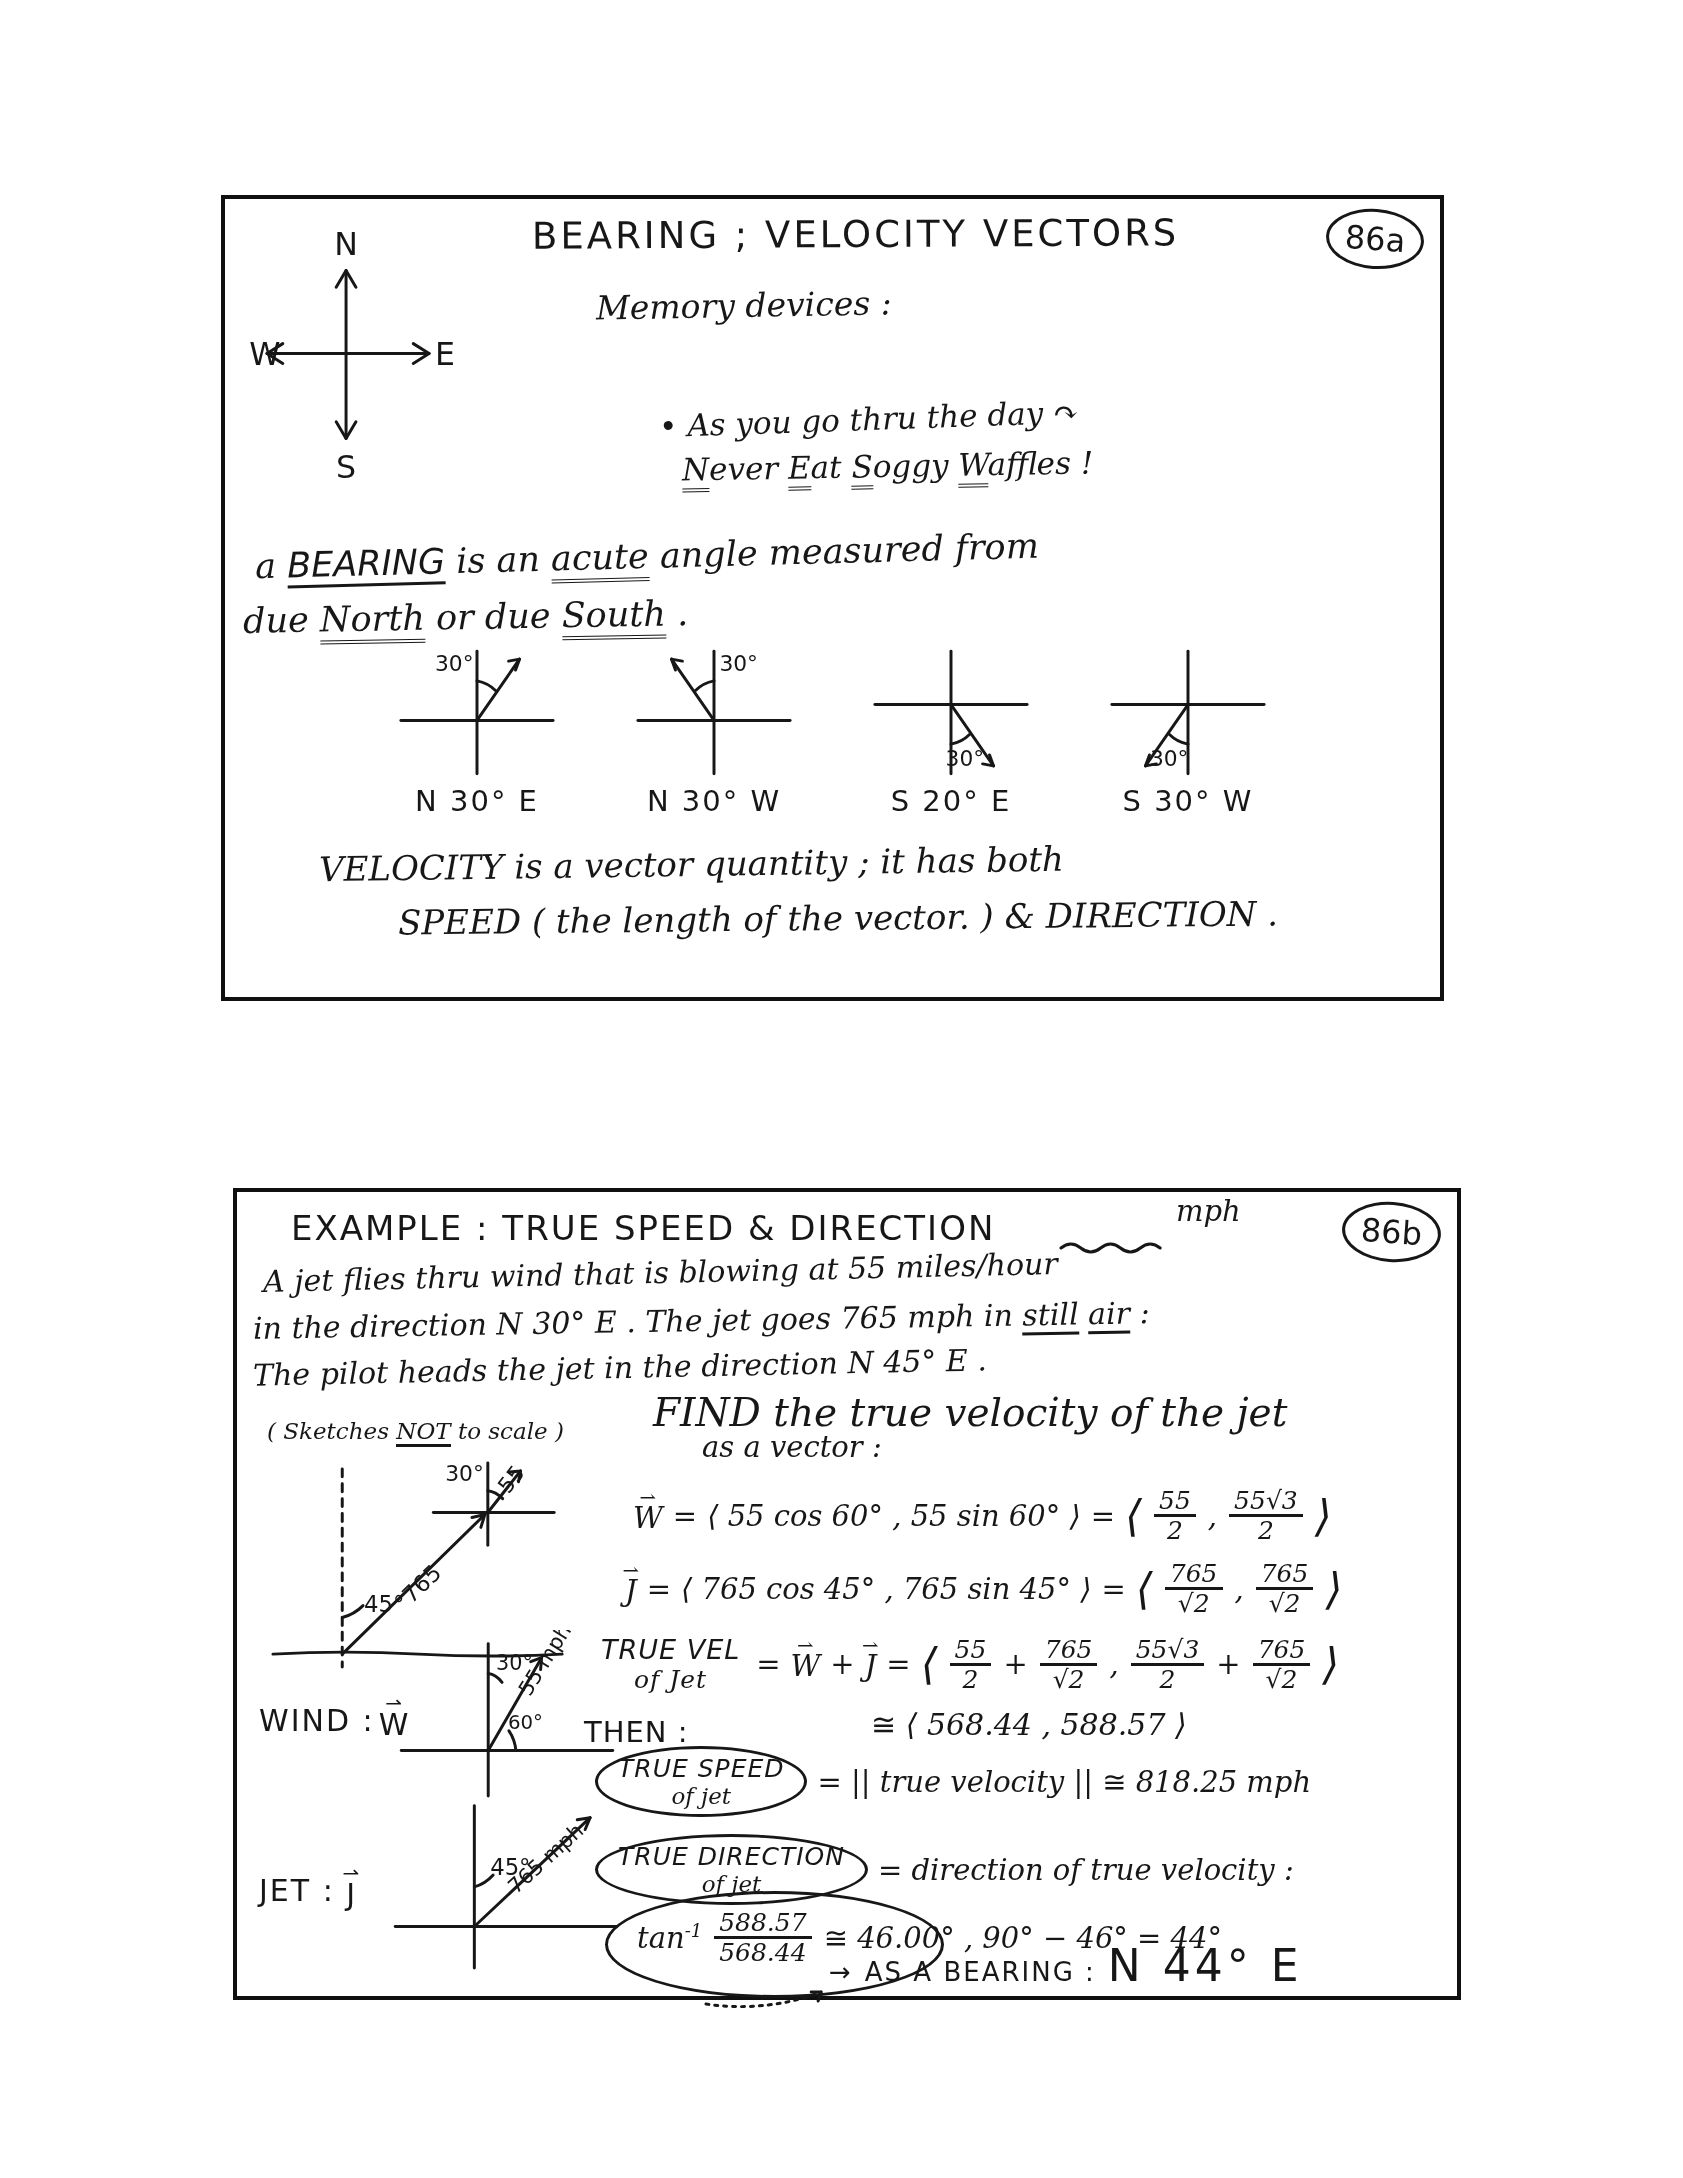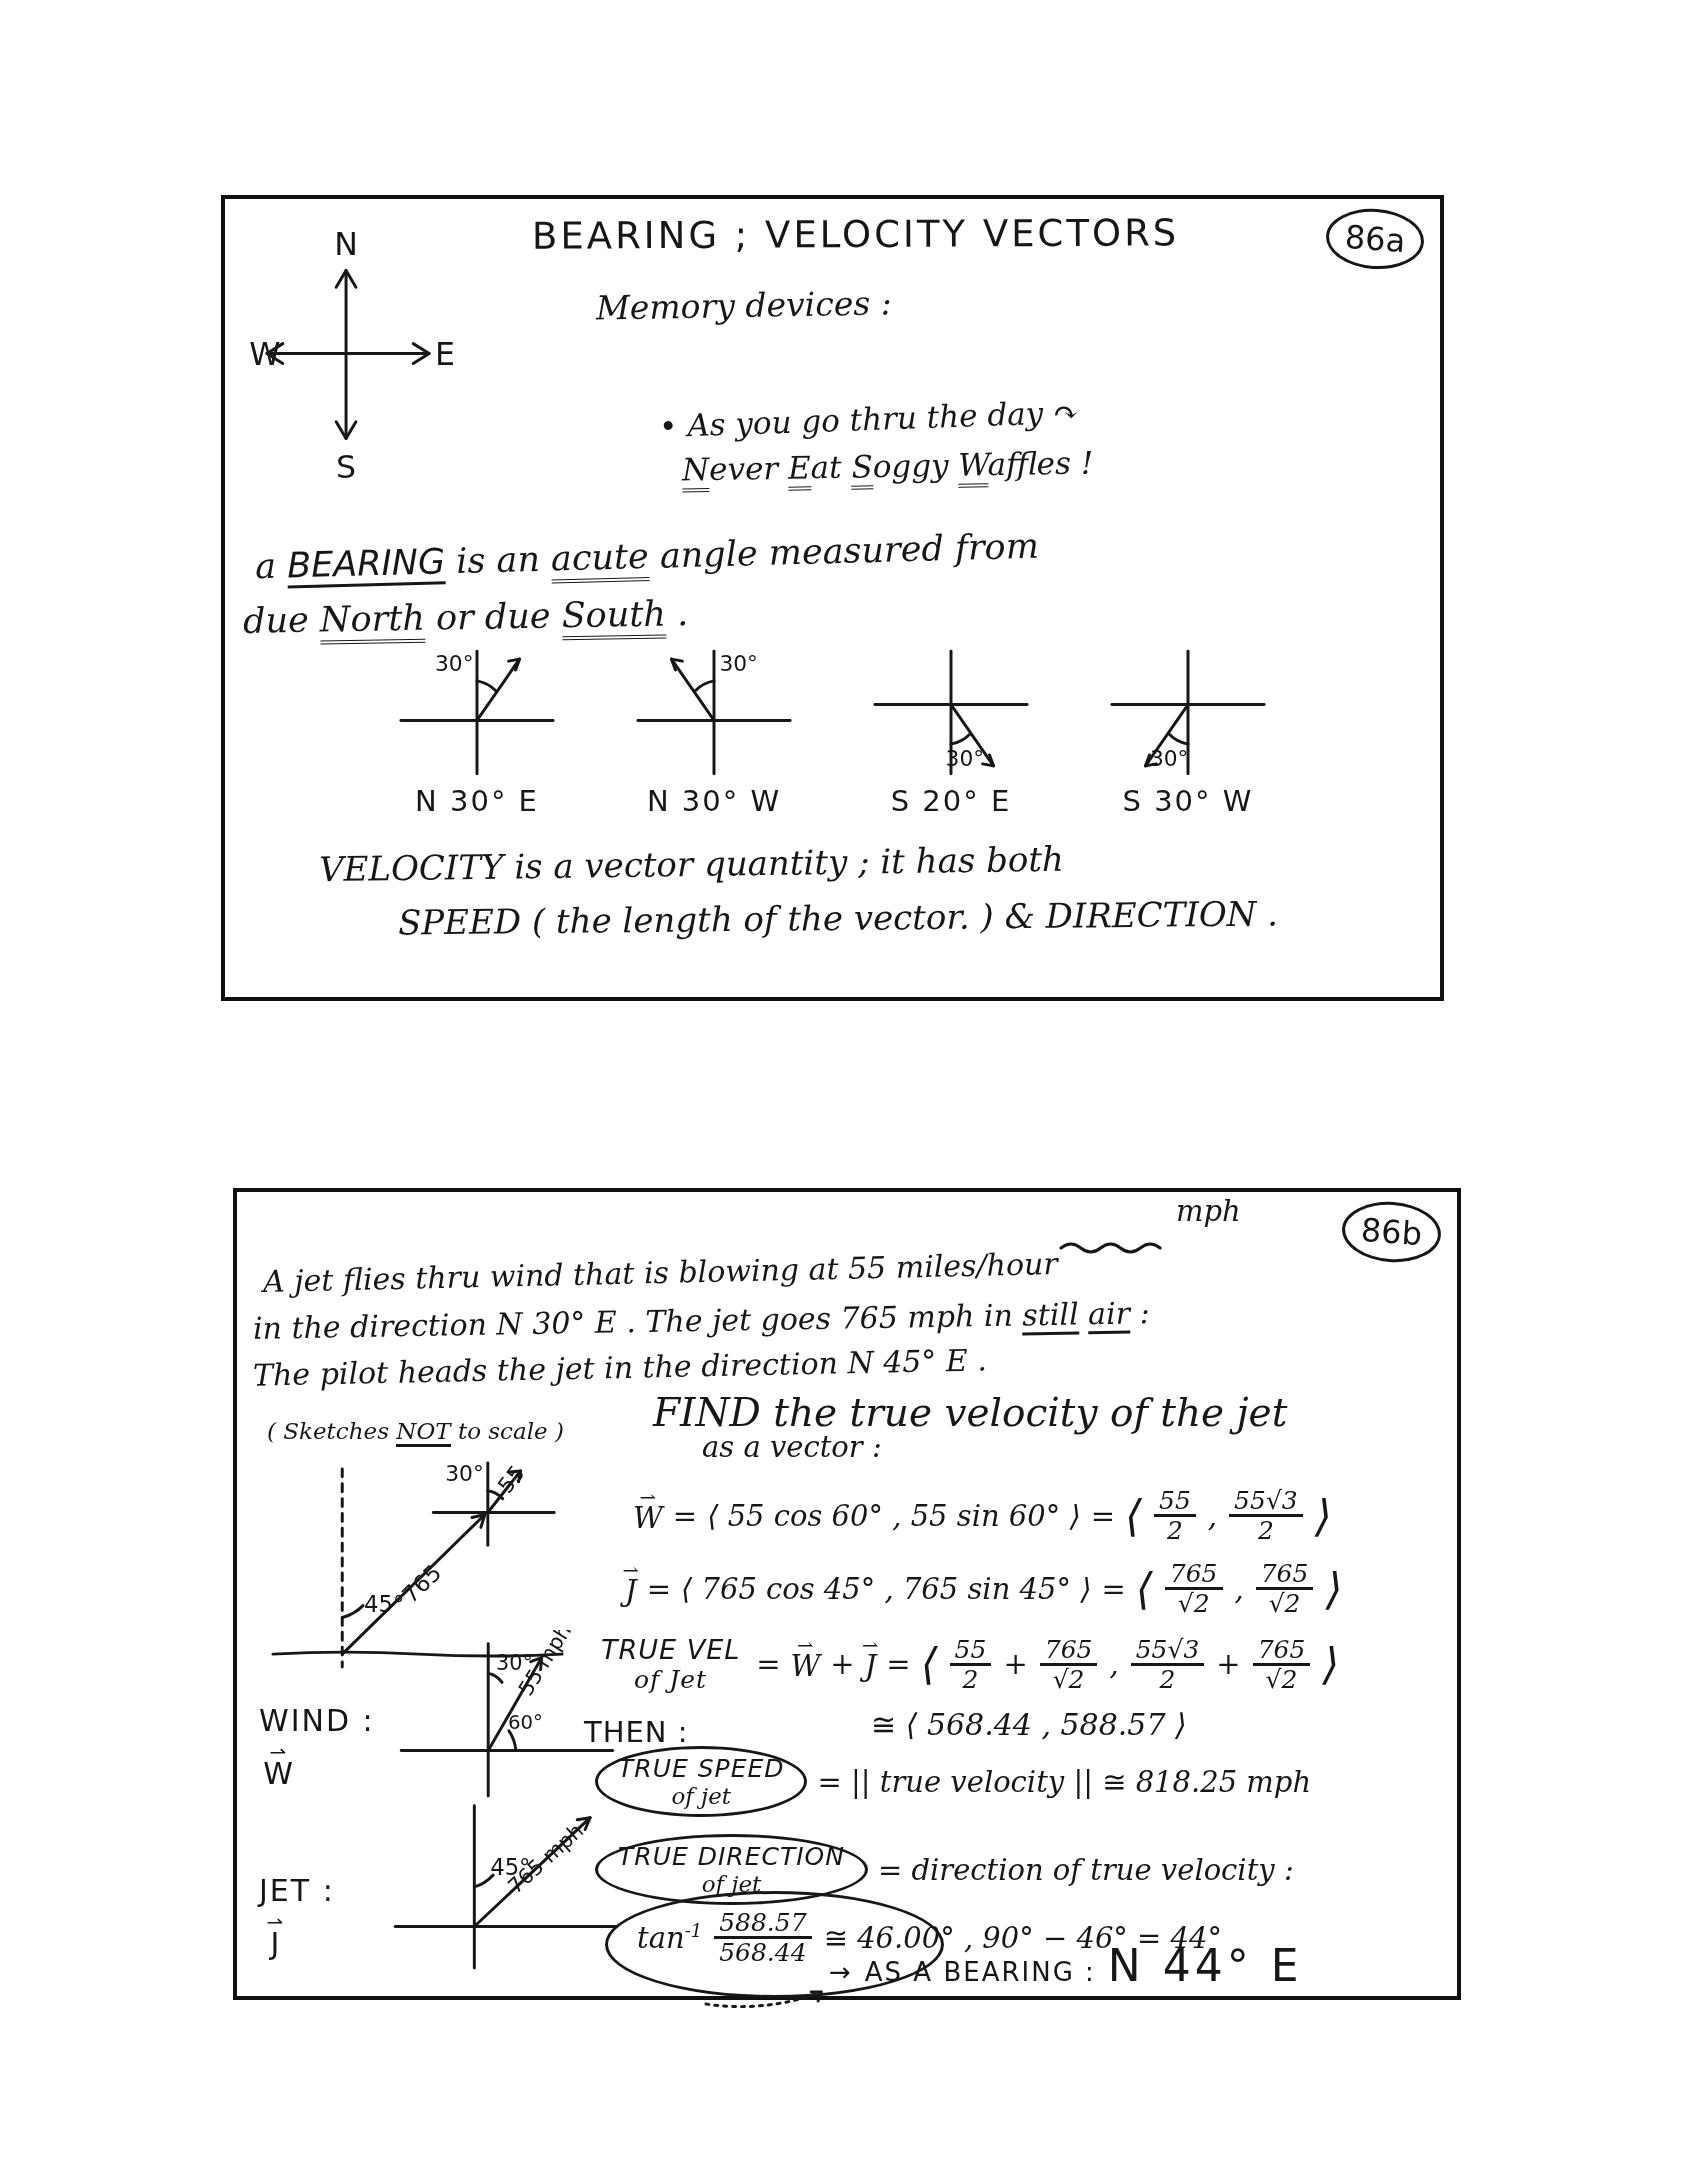--- a/index.html
+++ b/index.html
@@ -46,21 +46,21 @@
   .big{font-size:1.5em;font-weight:200;}
   .vec{position:relative;display:inline-block;padding-top:4px;}
   .vec .va{position:absolute;top:-12px;left:50%;transform:translateX(-50%);font-size:20px;font-style:normal;}
   .tvlabel{display:inline-flex;flex-direction:column;align-items:center;font-size:27px;letter-spacing:1px;margin-right:6px;}
   .tvlabel .l2{font-size:25px;}
   .oval{display:inline-flex;flex-direction:column;align-items:center;border:3px solid #171717;
         border-radius:50%;padding:5px 20px;}
   .oval .l1{font-size:25px;letter-spacing:1px;white-space:nowrap;text-align:center;}
   .oval .l2{font-size:23px;}
   .then{left:347px;top:523px;font-size:29px;letter-spacing:1px;}
-  .sidelabel{display:flex;flex-direction:column;gap:14px;font-size:30px;letter-spacing:2px;}
+  .sidelabel{display:flex;font-size:30px;letter-spacing:2px;}
   .tan-oval{left:368px;top:699px;width:333px;height:101px;border:3px solid #171717;border-radius:50%;}
   .bearingline{left:592px;top:748px;display:flex;align-items:baseline;gap:12px;}
   .bearingline .small{font-size:26px;letter-spacing:2px;}
   .bearingline .val{font-size:44px;letter-spacing:4px;}
   sup{font-size:.62em;}
 </style>
 </head>
 <body>
 
 <div class="panel" id="p1">
@@ -143,20 +143,21 @@
       <div class="p cap">S 30° W</div>
     </div>
   </div>
 
   <div class="abs s vel1">VELOCITY  is  a  vector  quantity ;  it  has  both</div>
   <div class="abs s vel2">SPEED  ( the length of the vector. )  &amp;  DIRECTION .</div>
 </div>
 
 <div class="panel" id="p2">
 
+  <div class="abs p title2">EXAMPLE :  TRUE  SPEED  &amp;  DIRECTION</div>
   <svg class="ink abs" style="left:822px;top:42px" width="119" height="22" viewBox="0 0 120 22">
     <path d="M2 14 q 10 -8 20 0 q 10 8 20 0 q 10 -8 20 0 q 10 8 20 0 q 10 -8 20 0" stroke-width="2.5"></path>
   </svg>
   <div class="abs s mphnote">mph</div>
   <div class="abs p badge">86b</div>
 
   <div class="abs s prob1">A jet flies thru wind that is blowing at  55 miles/hour</div>
   <div class="abs s prob2">
     <span>in the direction  N 30° E .   The jet goes  765 mph  in </span><span class="u">still</span><span> </span><span class="u">air</span><span> :</span>
   </div>

